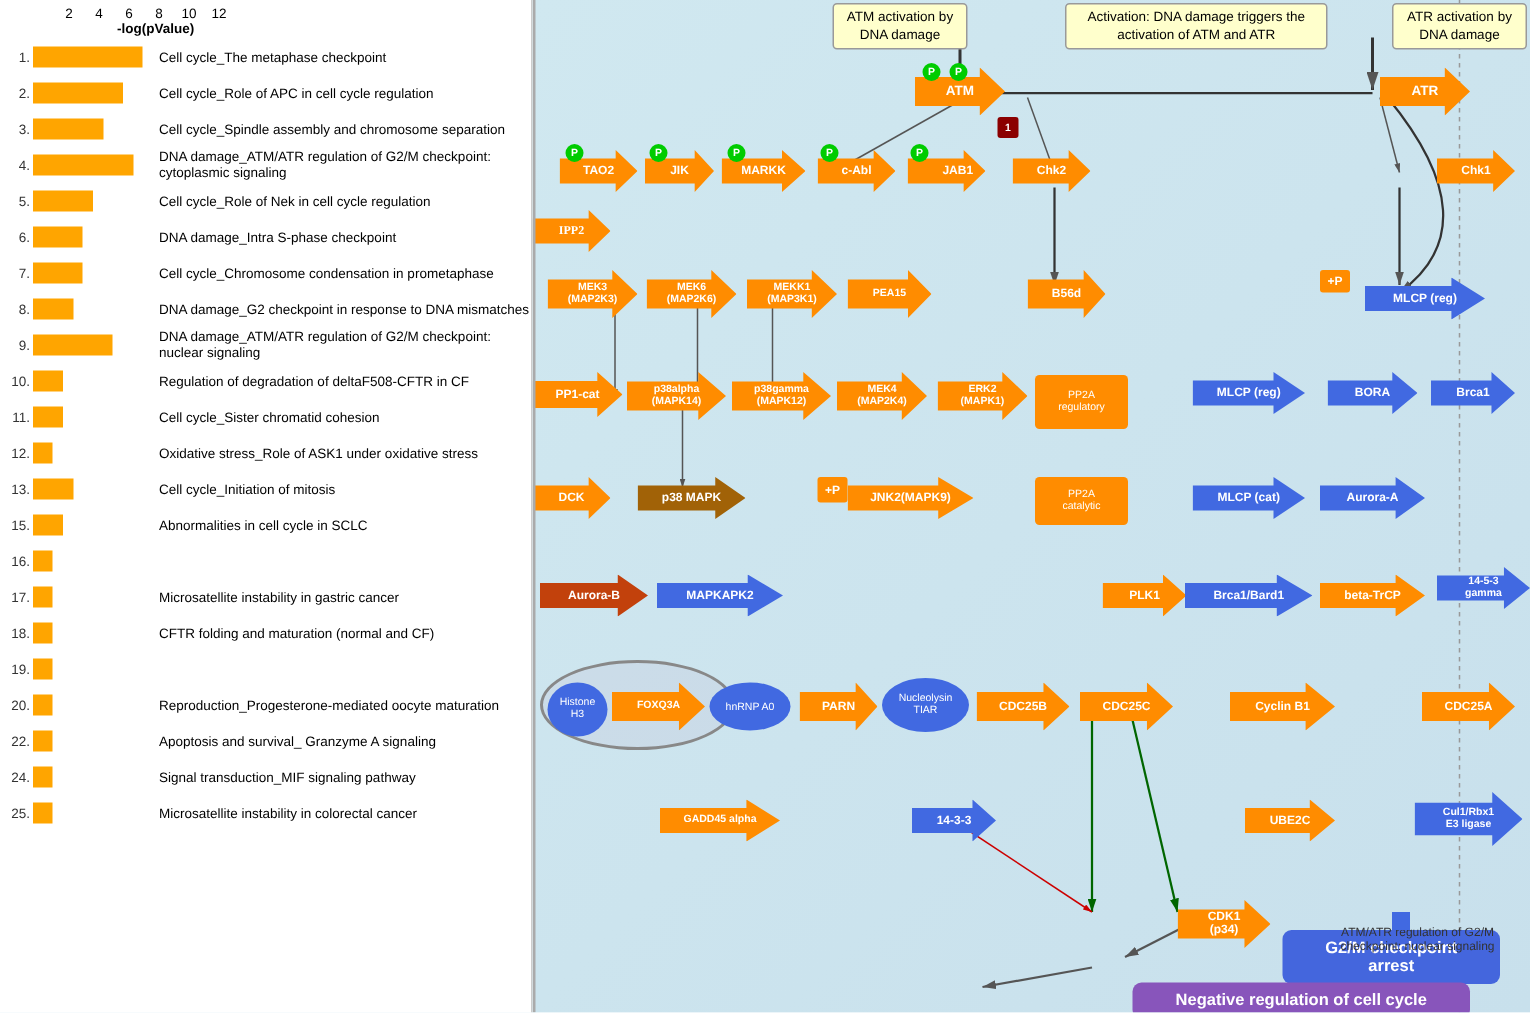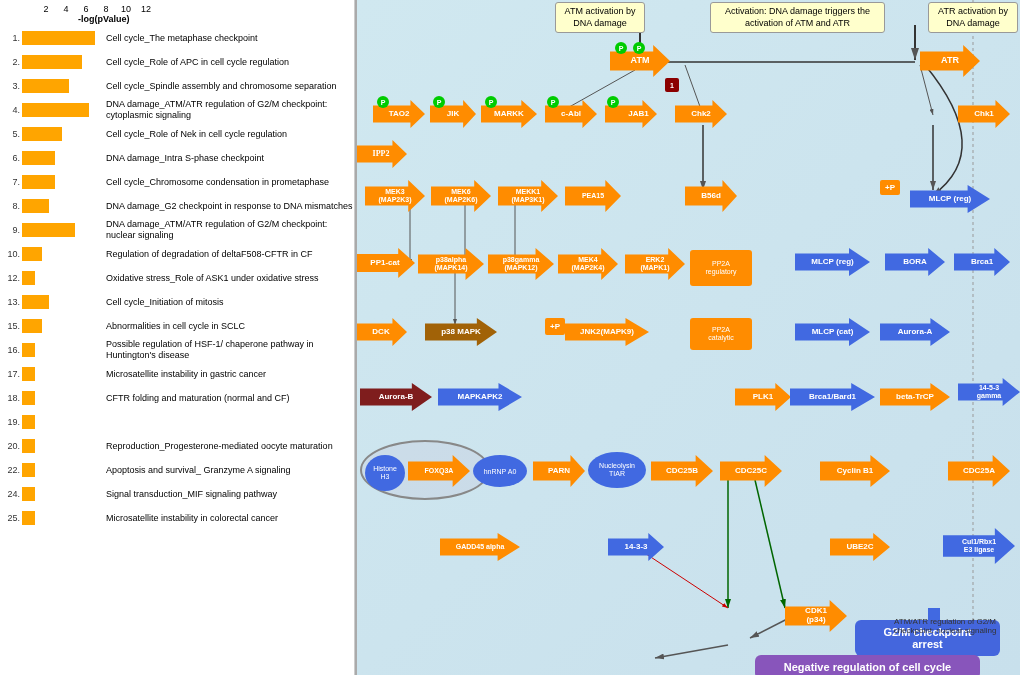--- a/index.html
+++ b/index.html
@@ -235,20 +235,27 @@
         <span class="bar-label">DNA damage_ATM/ATR regulation of G2/M checkpoint: nuclear signaling</span>
       </div>
       <div class="bar-row">
         <span class="bar-num">10.</span>
         <div class="bar-container" style="width: 80px;">
           <div class="bar-fill" style="width: 20px;"></div>
         </div>
         <span class="bar-label">Regulation of degradation of deltaF508-CFTR in CF</span>
       </div>
       <div class="bar-row">
+        <span class="bar-num">11.</span>
+        <div class="bar-container" style="width: 80px;">
+          <div class="bar-fill" style="width: 20px;"></div>
+        </div>
+        <span class="bar-label">Cell cycle_Sister chromatid cohesion</span>
+      </div>
+      <div class="bar-row">
         <span class="bar-num">12.</span>
         <div class="bar-container" style="width: 80px;">
           <div class="bar-fill" style="width: 13.3333px;"></div>
         </div>
         <span class="bar-label">Oxidative stress_Role of ASK1 under oxidative stress</span>
       </div>
       <div class="bar-row">
         <span class="bar-num">13.</span>
         <div class="bar-container" style="width: 80px;">
           <div class="bar-fill" style="width: 26.6667px;"></div>
@@ -260,21 +267,20 @@
         <div class="bar-container" style="width: 80px;">
           <div class="bar-fill" style="width: 20px;"></div>
         </div>
         <span class="bar-label">Abnormalities in cell cycle in SCLC</span>
       </div>
       <div class="bar-row">
         <span class="bar-num">16.</span>
         <div class="bar-container" style="width: 80px;">
           <div class="bar-fill" style="width: 13.3333px;"></div>
         </div>
-        <span class="bar-label">Possible regulation of HSF-1/ chaperone pathway in Huntington's disease</span>
       </div>
       <div class="bar-row">
         <span class="bar-num">17.</span>
         <div class="bar-container" style="width: 80px;">
           <div class="bar-fill" style="width: 13.3333px;"></div>
         </div>
         <span class="bar-label">Microsatellite instability in gastric cancer</span>
       </div>
       <div class="bar-row">
         <span class="bar-num">18.</span>
@@ -481,21 +487,21 @@
 
   <div style="position:absolute; left:335px; top:318px; width:62px; height:32px; background:#FF8C00; color:white; font-size:7px; text-align:center; border-radius:3px; display:flex; align-items:center; justify-content:center; line-height:1.2;">PP2A<br>catalytic</div>
 
   <div class="node" style="right:150px; top:318px; width:75px; height:28px; clip-path:polygon(0 20%, 72% 20%, 72% 0%, 100% 50%, 72% 100%, 72% 80%, 0 80%); background:#4169E1; color:white; font-size:8px;">
     MLCP (cat)
   </div>
   <div class="node" style="right:70px; top:318px; width:70px; height:28px; clip-path:polygon(0 20%, 72% 20%, 72% 0%, 100% 50%, 72% 100%, 72% 80%, 0 80%); background:#4169E1; color:white; font-size:8px;">
     Aurora-A
   </div>
 
-  <div class="node" style="left:5px; top:383px; width:72px; height:28px; clip-path:polygon(0 20%, 72% 20%, 72% 0%, 100% 50%, 72% 100%, 72% 80%, 0 80%); background:#7f1d1d; color:white; font-size:8px;">
+  <div class="node" style="left:5px; top:383px; width:72px; height:28px; clip-path:polygon(0 20%, 72% 20%, 72% 0%, 100% 50%, 72% 100%, 72% 80%, 0 80%); background:#c2410c; color:white; font-size:8px;">
     Aurora-B
   </div>
   <div class="node" style="left:83px; top:383px; width:84px; height:28px; clip-path:polygon(0 20%, 72% 20%, 72% 0%, 100% 50%, 72% 100%, 72% 80%, 0 80%); background:#4169E1; color:white; font-size:8px;">
     MAPKAPK2
   </div>
 
   <div class="node" style="left:380px; top:383px; width:56px; height:28px; clip-path:polygon(0 20%, 72% 20%, 72% 0%, 100% 50%, 72% 100%, 72% 80%, 0 80%); background:#FF8C00; color:white; font-size:8px;">
     PLK1
   </div>
   <div class="node" style="right:145px; top:383px; width:85px; height:28px; clip-path:polygon(0 20%, 72% 20%, 72% 0%, 100% 50%, 72% 100%, 72% 80%, 0 80%); background:#4169E1; color:white; font-size:8px;">

